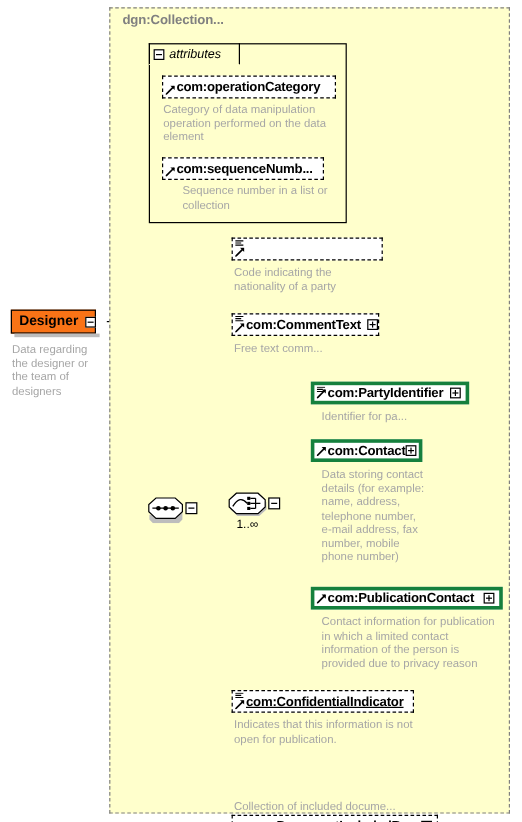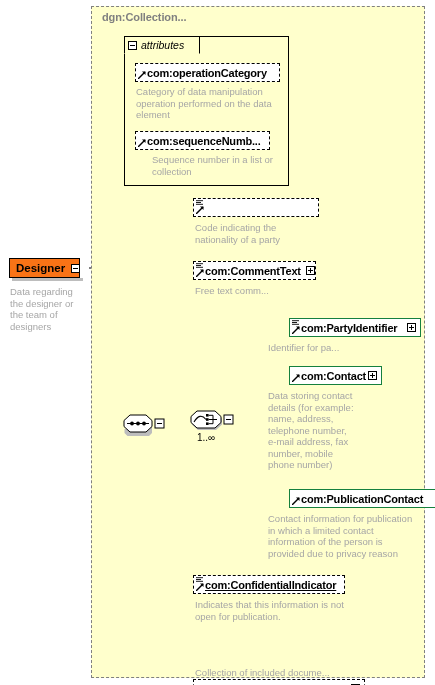--- a/index.html
+++ b/index.html
@@ -99,21 +99,21 @@
   .node {
     position: absolute;
     background: #ffffff;
     box-sizing: border-box;
     height: 19px;
     display: flex;
     align-items: center;
     padding-left: 11px;
     padding-right: 4px;
   }
-  .node.solid  { border: 1px solid #15803d; margin-left: 30px; }
+  .node.solid  { border: 3px solid #15803d; }
   .node.dashed { border: 1px dashed #000000; }
   
   .node::after {
     content: "";
     position: absolute;
     left: 3px; top: 100%;
     width: 100%; height: 3px;
     background: #bdbdbd;
     z-index: -1;
   }

